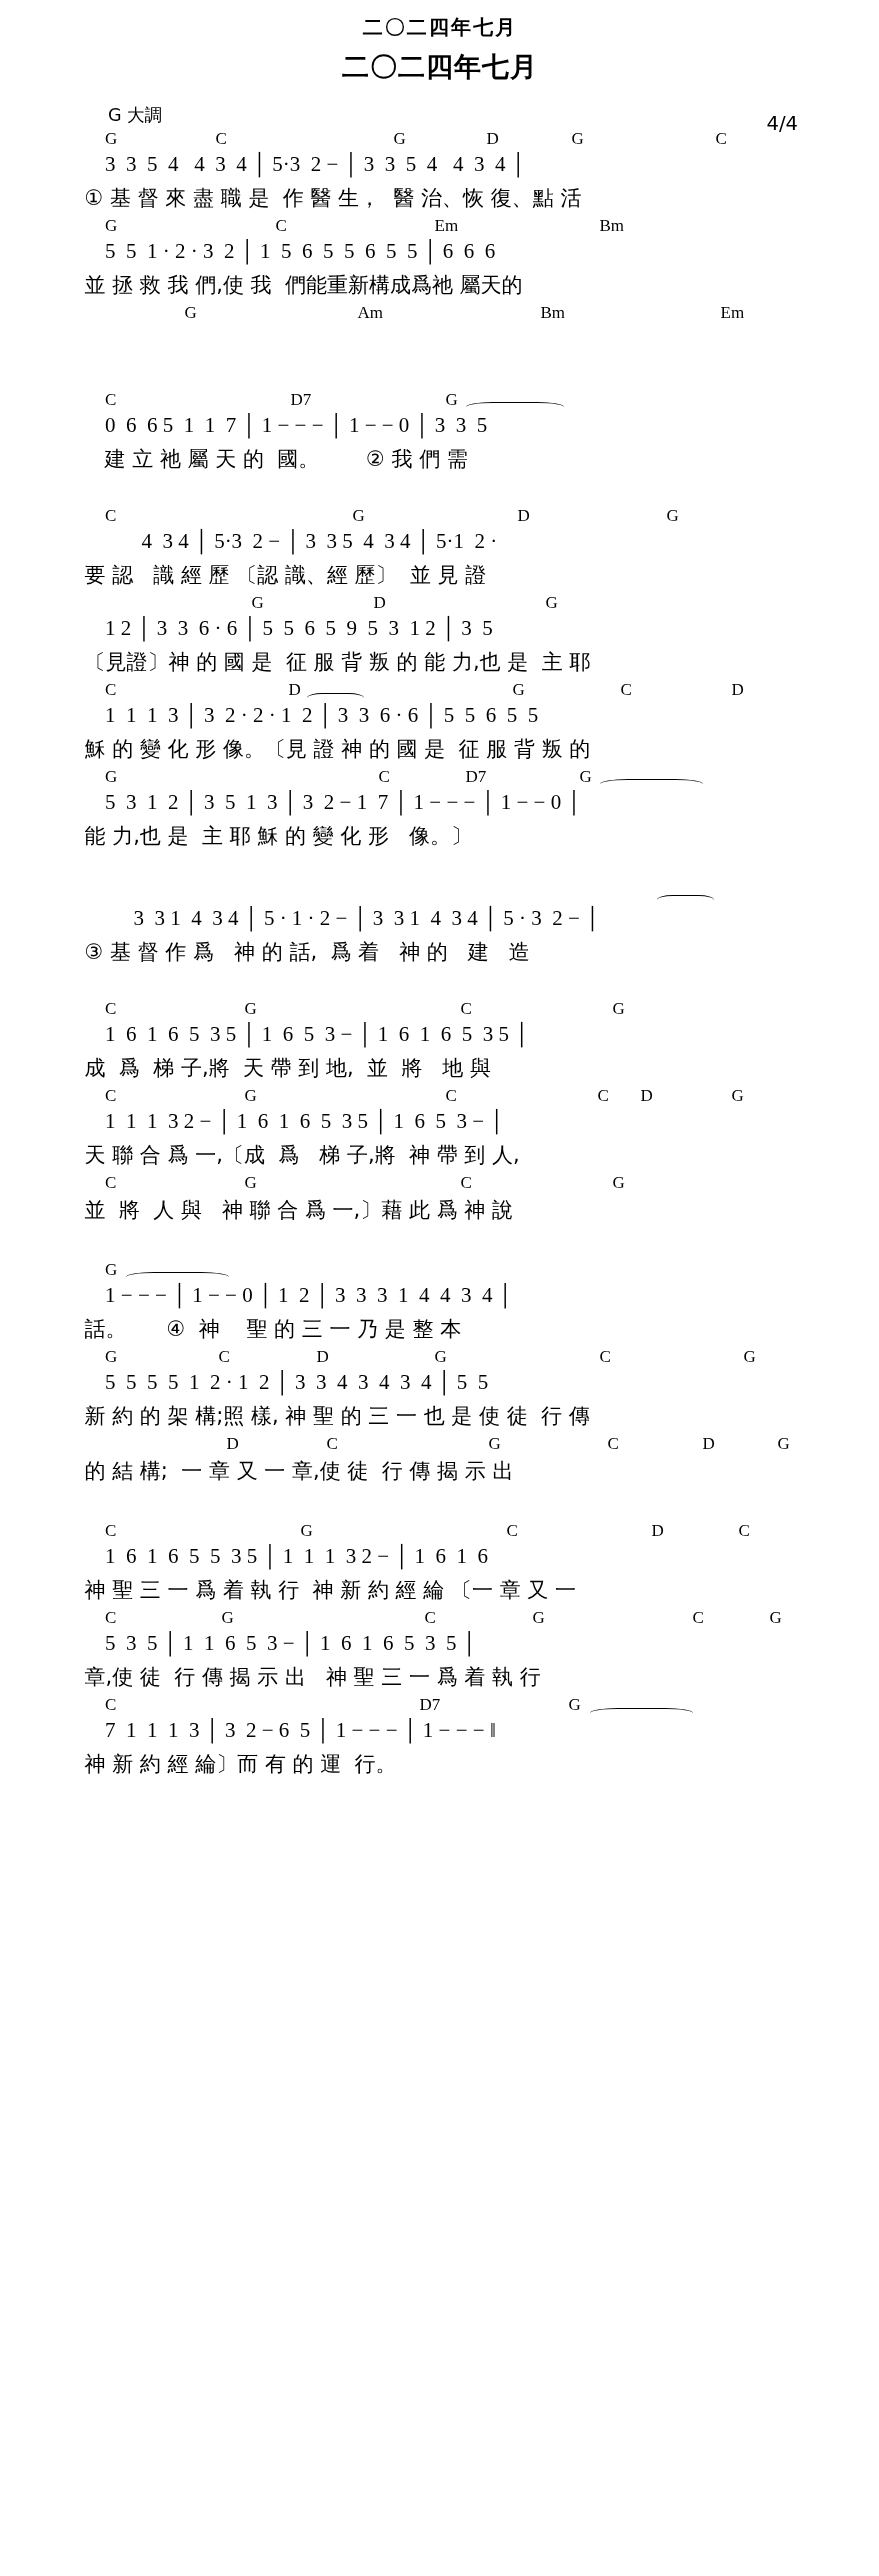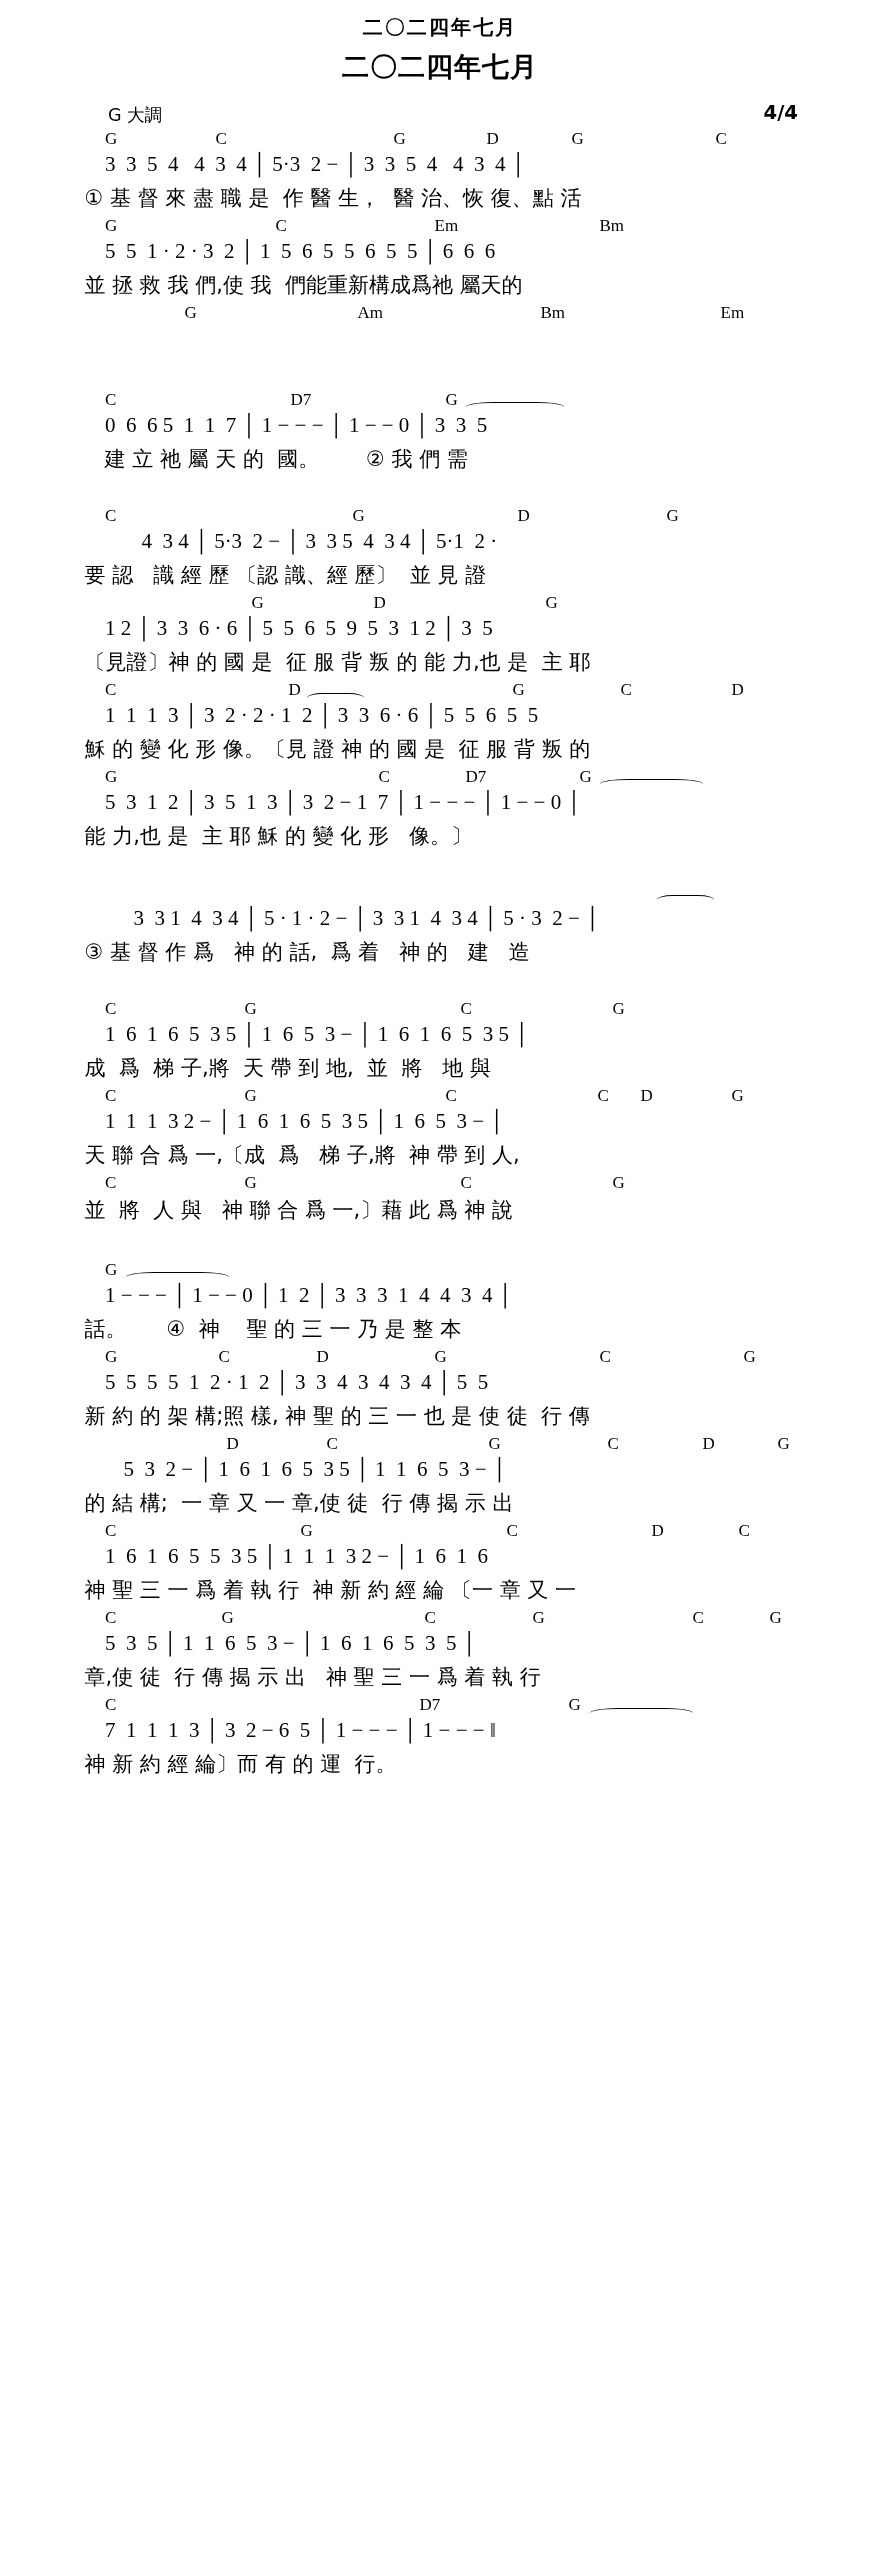--- a/index.html
+++ b/index.html
@@ -9,21 +9,21 @@
     font-family:"DejaVu Sans", sans-serif;
     color:#000;
   }
   .page { width:880px; position:relative; padding-top:14.4px; box-sizing:border-box; }
 
   .title1 { text-align:center; font-size:20px; font-weight:bold; letter-spacing:2.1px; font-family:"DejaVu Sans", sans-serif; }
   .title2 { text-align:center; font-size:27px; font-weight:bold; letter-spacing:1px; margin-top:7.2px; }
 
   .keyrow { position:relative; height:29px; margin-top:15.5px; }
   .keyrow .key { position:absolute; left:108px; top:3.1px; font-size:17.5px; }
-  .keyrow .meter { position:absolute; right:82px; top:1px; font-size:19.6px; font-weight:bold; }
+  .keyrow .meter { position:absolute; right:82px; top:12px; font-size:19.6px; font-weight:normal; }
 
   .system { position:relative; margin:0 auto; width:711px; }
 
   
   .line { position:relative; height:87px; }
   .line.gap { margin-top:29px; }
 
   .chords { position:relative; height:23px; }
   .chord { position:absolute; font-size:17px; font-family:"Liberation Serif", serif; font-weight:normal; }
 
@@ -255,23 +255,20 @@
 
     <div class="line">
       <div class="chords">
         <span class="chord" style="left:142px">D</span>
         <span class="chord" style="left:242px">C</span>
         <span class="chord" style="left:404px">G</span>
         <span class="chord" style="left:523px">C</span>
         <span class="chord" style="left:618px">D</span>
         <span class="chord" style="left:693px">G</span>
       </div>
-      <div class="notes">
-        <span class="note" style="left:39px">5  3  2 − │ 1  6  1  6  5  3 5 │ 1  1  6  5  3 − │</span>
-      </div>
       <div class="lyrics">
         <span class="ly" style="left:0px">的 結 構;  一 章 又 一 章,使 徒  行 傳 揭 示 出</span>
       </div>
     </div>
 
     <div class="line">
       <div class="chords">
         <span class="chord" style="left:20.6px">C</span>
         <span class="chord" style="left:216px">G</span>
         <span class="chord" style="left:422px">C</span>

